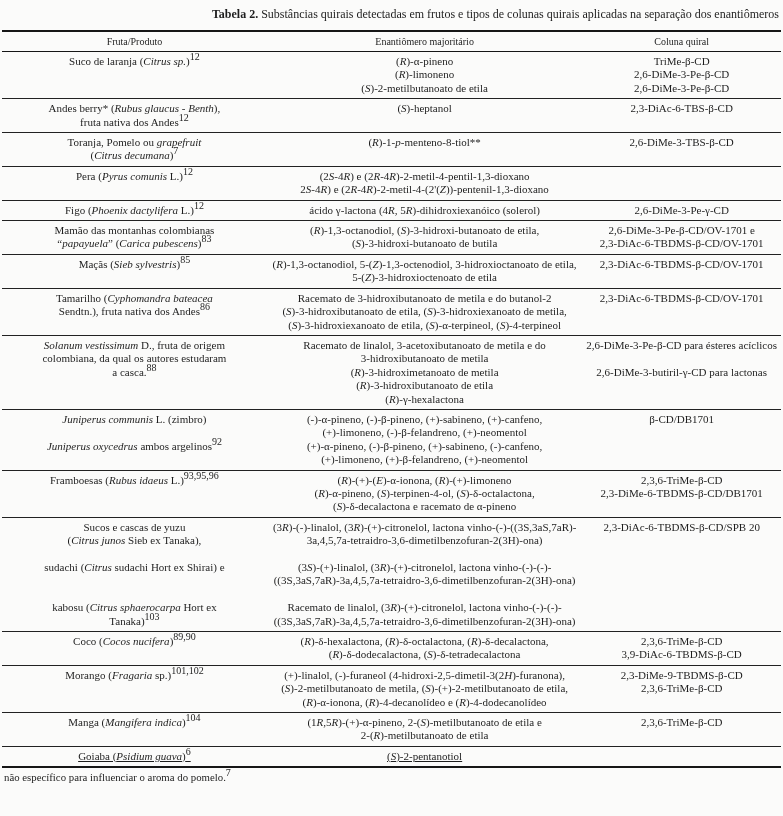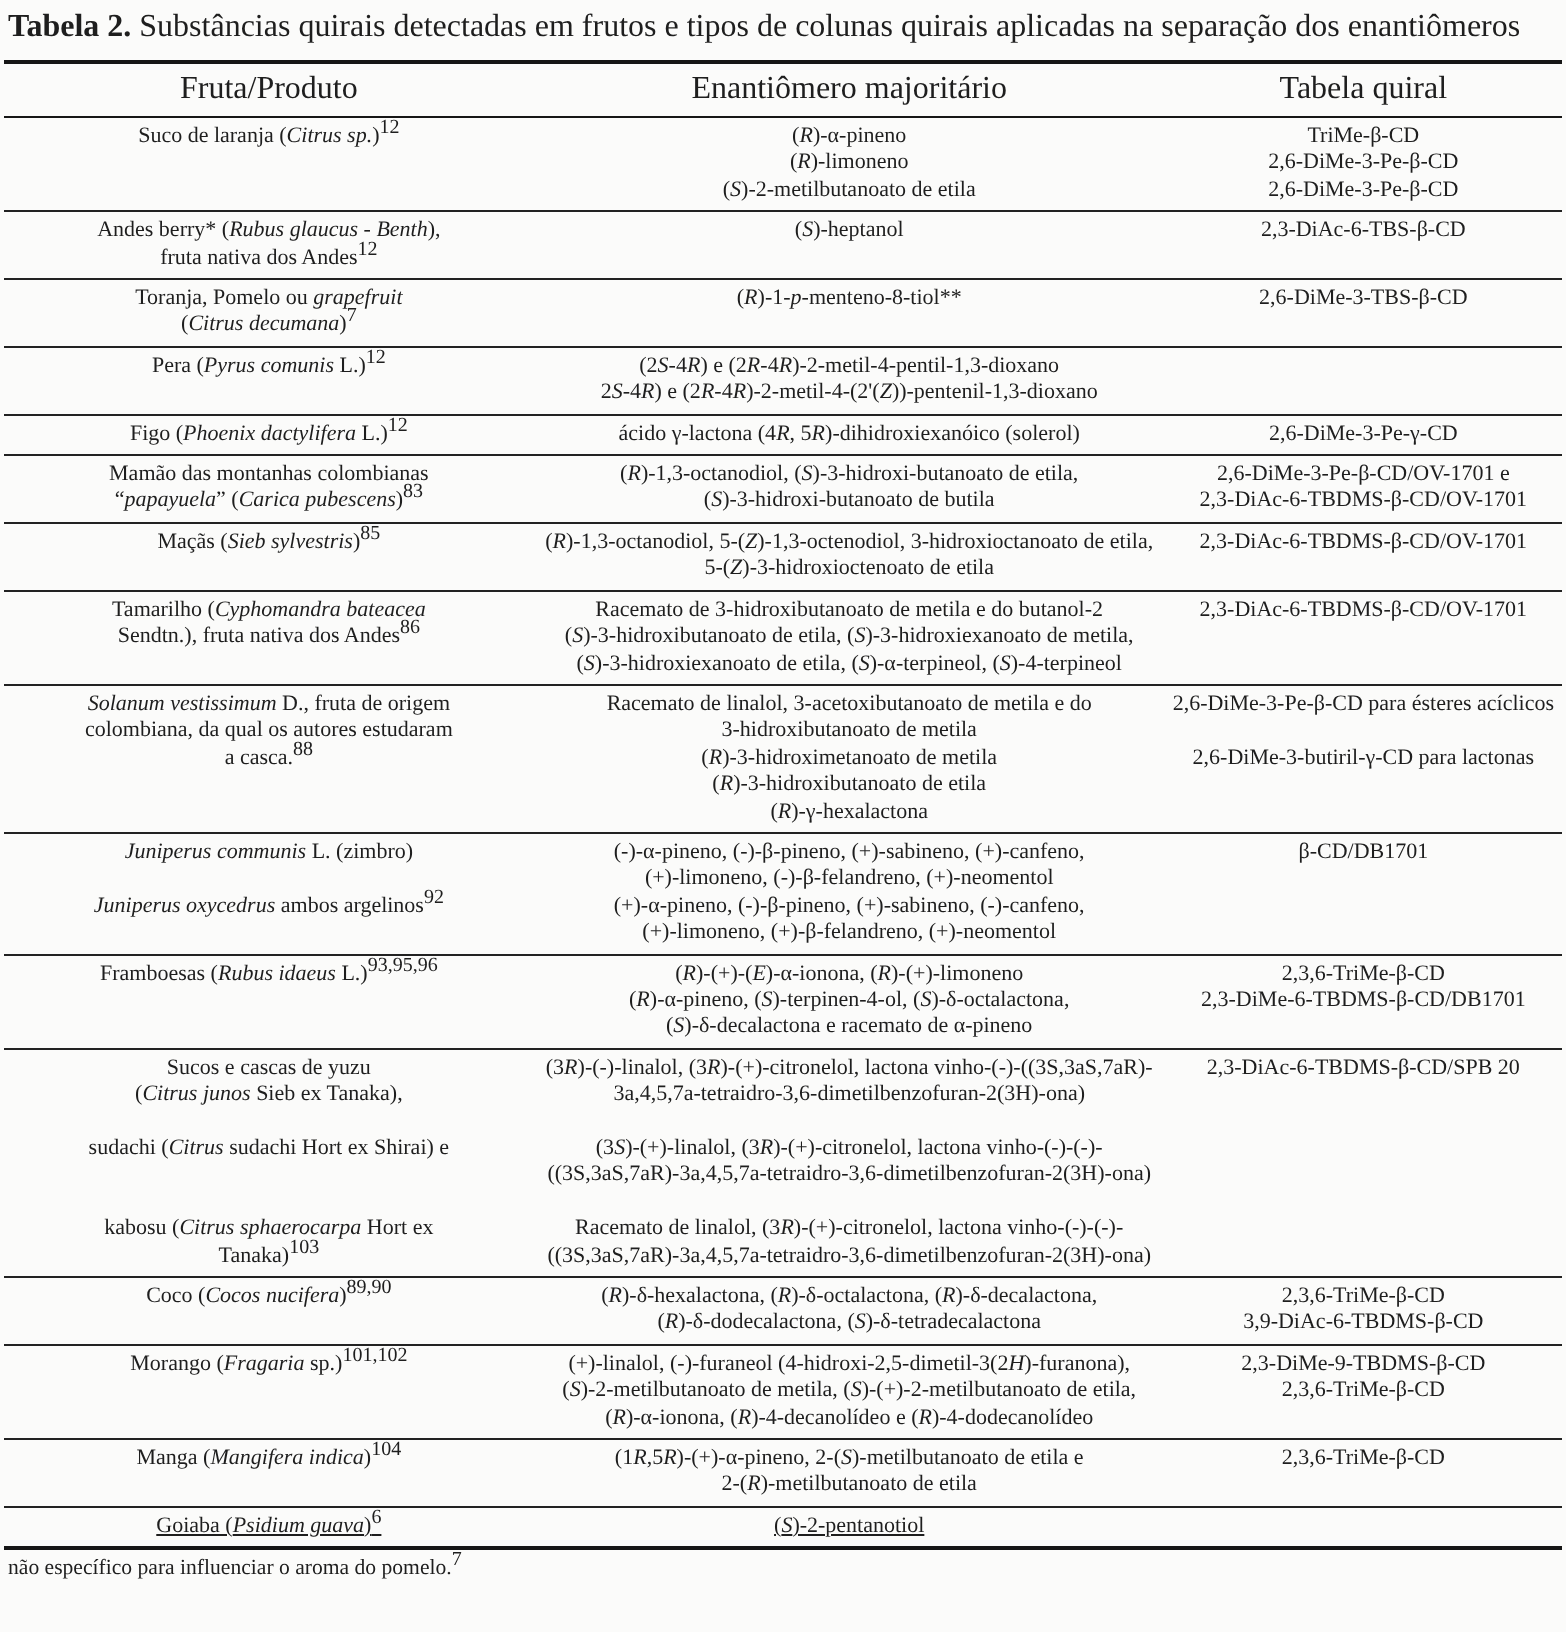--- a/index.html
+++ b/index.html
@@ -6,41 +6,41 @@
     margin: 0; padding: 0;
     background: #fbfbfa;
     width: 783px; height: 816px;
     font-family: "Liberation Serif", "DejaVu Serif", serif;
     color: #1e1e1e;
     -webkit-font-smoothing: antialiased;
   }
   .page { width: 779px; margin: 0 auto; padding-top: 5px; }
 
   .caption {
-    font-size: 16px;
+    font-size: 12px;
     line-height: 14px;
     margin: 2px 2px 9px 2px;
-    text-align: left;
+    text-align: right;
   }
   .caption .cap-label { font-weight: bold; }
 
   table.main {
     width: 100%;
     border-collapse: collapse;
     border-top: 2px solid #161616;
     border-bottom: 2px solid #161616;
     table-layout: fixed;
   }
   col.c1 { width: 34%; }
   col.c2 { width: 40.5%; }
   col.c3 { width: 25.5%; }
 
   thead th {
     font-weight: normal;
-    font-size: 16px;
+    font-size: 10px;
     padding: 4px 0 4px 0;
     border-bottom: 1.5px solid #161616;
     text-align: center;
   }
 
   tbody td {
     border-bottom: 1px solid #222;
     vertical-align: top;
     text-align: center;
     font-size: 11px;
@@ -75,21 +75,21 @@
   <table class="main">
     <colgroup>
       <col class="c1">
         <col class="c2">
         <col class="c3">
     </colgroup>
     <thead>
       <tr>
         <th>Fruta/Produto</th>
         <th>Enantiômero majoritário</th>
-        <th>Tabela quiral</th>
+        <th>Coluna quiral</th>
       </tr>
     </thead>
     <tbody>
         <tr>
           <td>
             <div class="ln">Suco de laranja (<i>Citrus sp.</i>)<sup>12</sup></div>
           </td>
           <td>
             <div class="ln">(<i>R</i>)-α-pineno</div>
             <div class="ln">(<i>R</i>)-limoneno</div>

